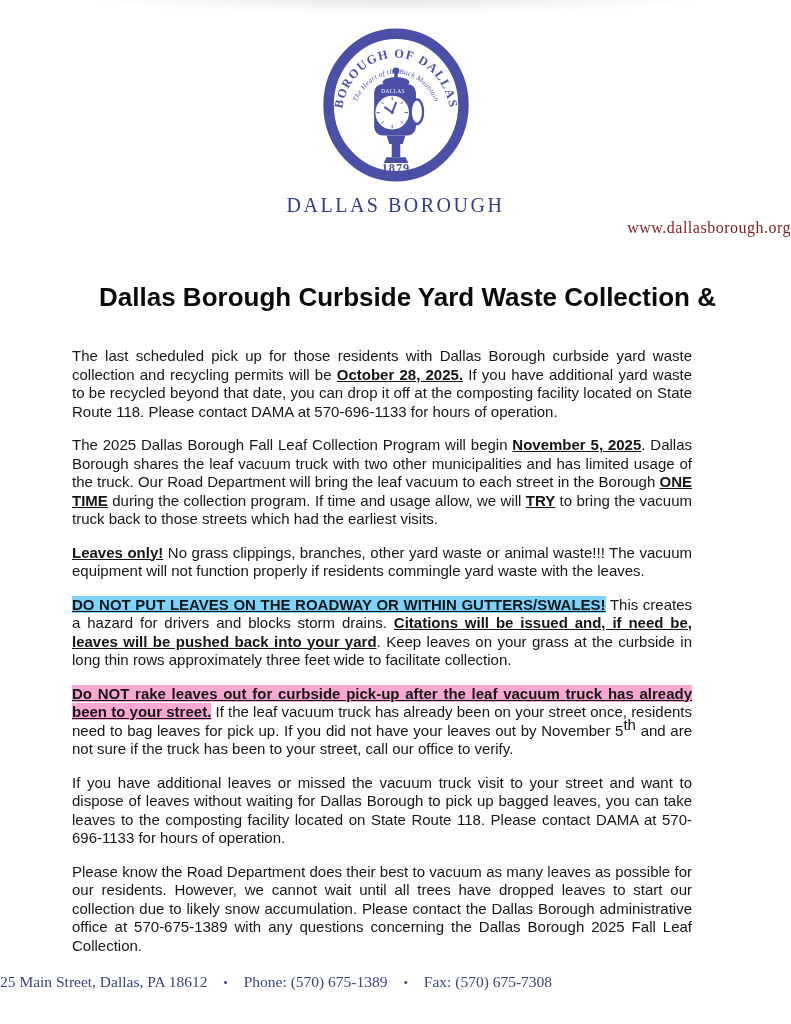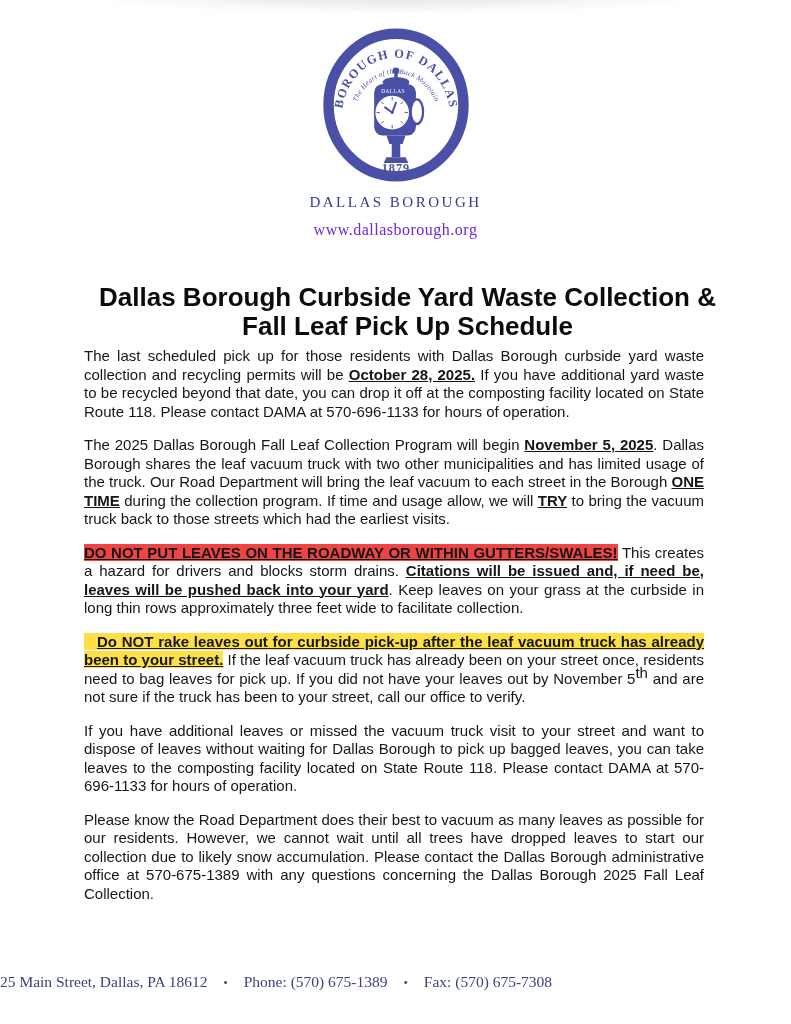--- a/index.html
+++ b/index.html
@@ -8,40 +8,40 @@
     font-family:"Liberation Sans", sans-serif; overflow:hidden;
   }
   .scan-smudge {
     position:absolute; top:-4px; left:95px; width:600px; height:16px;
     background:radial-gradient(ellipse at 50% 0%, rgba(90,90,100,0.18), rgba(120,120,130,0.06) 55%, transparent 75%);
     filter:blur(2px); pointer-events:none;
   }
   .letterhead { position:absolute; top:26px; left:0; width:100%; text-align:center; }
   .seal { display:block; margin:0 auto; }
   .org-name {
-    margin-top:10px; font-family:"Liberation Serif", serif; font-size:15px;
+    margin-top:10px; font-family:"Liberation Serif", serif; font-size:20px;
     letter-spacing:2.5px; color:#323C8C; font-weight:500;
   }
   .website {
-    margin-top:10px; font-family:"Liberation Serif", serif; font-size:16px;
-    letter-spacing:0.5px; color:#6d28d9;
+    margin-top:2px; font-family:"Liberation Serif", serif; font-size:16px;
+    letter-spacing:0.5px; color:#7f1d1d;text-align:right;
   }
   .doc-title {
     position:absolute; top:271px; left:0; width:100%; margin:12px; text-align:center;
     font-size:26px; line-height:29px; font-weight:bold; color:#0b0b0b;
   }
-  .body-text { position:absolute; top:347px; left:84px; width:620px; }
+  .body-text { position:absolute; top:347px; left:72px; width:620px; }
   .para {
     margin:0 0 15px 0; font-size:15px; line-height:18.5px; color:#161616;
     text-align:justify;
   }
   .b { font-weight:bold; }
   .u { text-decoration:underline; }
-  .hl-gold { background:#ef4444; }
-  .hl-pale { background:#fde047;padding-left:13px; }
+  .hl-gold { background:#7dd3fc; }
+  .hl-pale { background:#f9a8d4; }
   .para sup { font-size:15px; line-height:0; vertical-align:super; }
   .doc-footer {
     position:absolute; top:973px; left:0; width:100%; text-align:left;
     font-family:"Liberation Serif", serif; font-size:15.5px; color:#3A4382;
   }
   .doc-footer .sep { margin:0 12px; font-size:13px; }
 </style>
 </head>
 <body>
 
@@ -92,26 +92,26 @@
         <path d="M 70,138 L 90,138 L 93,144 L 67,144 Z" fill="#4A50A5"></path>
       </g>
       <text x="80" y="154" text-anchor="middle" font-family="Liberation Serif, serif" font-weight="bold" font-size="13" fill="#4A50A5" letter-spacing="1">1879</text>
     </svg>
     <div class="org-name">DALLAS BOROUGH</div>
     <div class="website">www.dallasborough.org</div>
   </header>
 
   <h1 class="doc-title">
     <span>Dallas Borough Curbside Yard Waste Collection &amp;</span><br>
-    <span>Fall Leaf Pick Up Schedule</span>
   </h1>
 
   <main class="body-text">
       <p class="para"><span>The last scheduled pick up for those residents with Dallas Borough curbside yard waste collection and recycling permits will be </span><span class="b u">October 28, 2025.</span><span> If you have additional yard waste to be recycled beyond that date, you can drop it off at the composting facility located on State Route 118.  Please contact DAMA at 570-696-1133 for hours of operation.</span></p>
       <p class="para"><span>The 2025 Dallas Borough Fall Leaf Collection Program will begin </span><span class="b u">November 5, 2025</span><span>.  Dallas Borough shares the leaf vacuum truck with two other municipalities and has limited usage of the truck.  Our Road Department will bring the leaf vacuum to each street in the Borough </span><span class="b u">ONE TIME</span><span> during the collection program.  If time and usage allow, we will </span><span class="b u">TRY</span><span> to bring the vacuum truck back to those streets which had the earliest visits.</span></p>
+      <p class="para"><span class="b u">Leaves only!</span><span> No grass clippings, branches, other yard waste or animal waste!!! The vacuum equipment will not function properly if residents commingle yard waste with the leaves.</span></p>
       <p class="para"><span class="b u hl-gold">DO NOT PUT LEAVES ON THE ROADWAY OR WITHIN GUTTERS/SWALES!</span><span> This creates a hazard for drivers and blocks storm drains.  </span><span class="b u">Citations will be issued and, if need be, leaves will be pushed back into your yard</span><span>.  Keep leaves on your grass at the curbside in long thin rows approximately three feet wide to facilitate collection.</span></p>
       <p class="para"><span class="b u hl-pale">Do NOT rake leaves out for curbside pick-up after the leaf vacuum truck has already been to your street.</span><span>  If the leaf vacuum truck has already been on your street once, residents need to bag leaves for pick up. If you did not have your leaves out by November 5</span><sup>th</sup><span> and are not sure if the truck has been to your street, call our office to verify.</span></p>
       <p class="para"><span>If you have additional leaves or missed the vacuum truck visit to your street and want to dispose of leaves without waiting for Dallas Borough to pick up bagged leaves, you can take leaves to the composting facility located on State Route 118.  Please contact DAMA at 570-696-1133 for hours of operation.</span></p>
       <p class="para"><span>Please know the Road Department does their best to vacuum as many leaves as possible for our residents.  However, we cannot wait until all trees have dropped leaves to start our collection due to likely snow accumulation. Please contact the Dallas Borough administrative office at 570-675-1389 with any questions concerning the Dallas Borough 2025 Fall Leaf Collection.</span></p>
     </main>
 
   <footer class="doc-footer">
     <span>25 Main Street, Dallas, PA 18612</span>
     <span class="sep">•</span>
     <span>Phone: (570) 675-1389</span>

